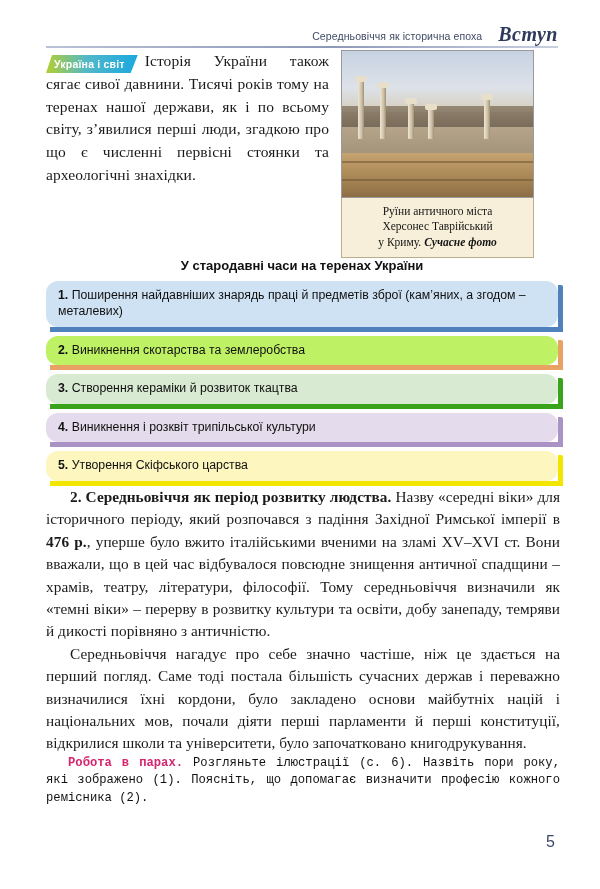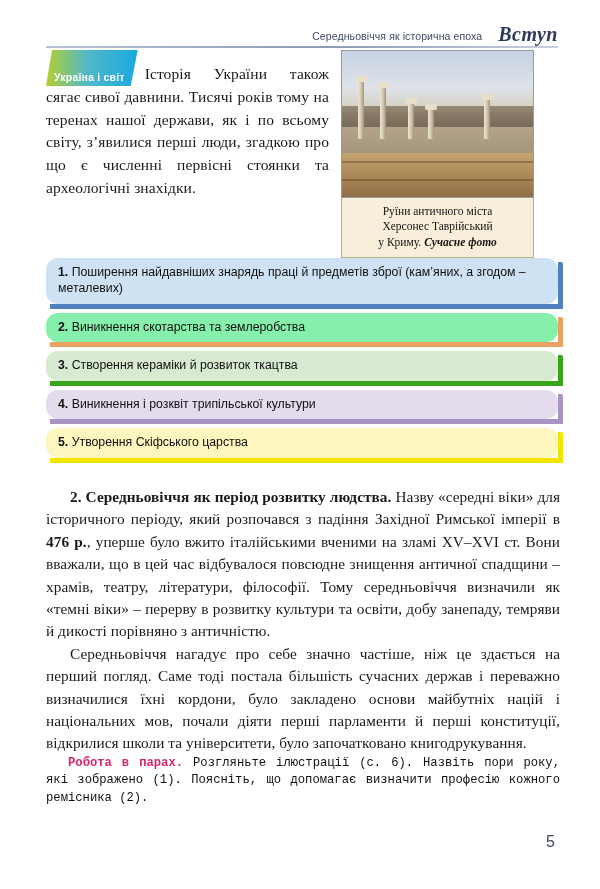--- a/index.html
+++ b/index.html
@@ -128,21 +128,21 @@
     line-height: 1.33;
     color: #141414;
   }
   .figure-caption em { font-style: italic; font-weight: bold; }
 
   
   .badge {
     display: inline-block;
     vertical-align: -2px;
     margin-right: 7px;
-    padding: 20px 13px 2px 8px;
+    padding: 2px 13px 2px 8px;
     background: linear-gradient(to right, #b3cf31 0%, #51b8c9 45%, #19a8e0 100%);
     color: #ffffff;
     font-family: "Liberation Sans", sans-serif;
     font-size: 10.5px;
     font-weight: bold;
     letter-spacing: .2px;
     clip-path: polygon(6px 0, 100% 0, calc(100% - 7px) 100%, 0 100%);
     line-height: 14px;
   }
 
@@ -194,21 +194,21 @@
     content: "";
     position: absolute;
     left: 4px;
     right: -5px;
     bottom: -5px;
     height: 5px;
   }
 
   .bar-1 { background: #cfe2f3; }
   .bar-1:after, .bar-1:before { background: #4f81bd; }
-  .bar-2 { background: #86efac; }
+  .bar-2 { background: #bef264; }
   .bar-2:after, .bar-2:before { background: #e8a264; }
   .bar-3 { background: #d9ead3; }
   .bar-3:after, .bar-3:before { background: #38a31b; }
   .bar-4 { background: #e4dcec; }
   .bar-4:after, .bar-4:before { background: #a893c4; }
   .bar-5 { background: #fdf6bf; }
   .bar-5:after, .bar-5:before { background: #f2e500; }
   .bar-6 { background: #f2a9a4; }
   .bar-6:after, .bar-6:before { background: #e28b87; }
 
@@ -294,20 +294,21 @@
       <em>Сучасне фото</em>
     </div>
   </div>
 
   <div class="lead">
     <span class="badge">Україна і світ</span><span>Історія України також сягає сивої давнини. Тисячі років тому на теренах нашої держави, як і по всьому світу, з’явилися перші люди, згадкою про що є численні первісні стоянки та археологічні знахідки.</span>
   </div>
 </div>
 
 <div class="scheme">
+  <div class="scheme-title">У стародавні часи на теренах України</div>
 
   <div class="bar bar-1">
     <b>1.</b>
     <span>Поширення найдавніших знарядь праці й предметів зброї (кам’яних, а згодом – металевих)</span>
   </div>
 
   <div class="bar bar-2">
     <b>2.</b>
     <span>Виникнення скотарства та землеробства</span>
   </div>

